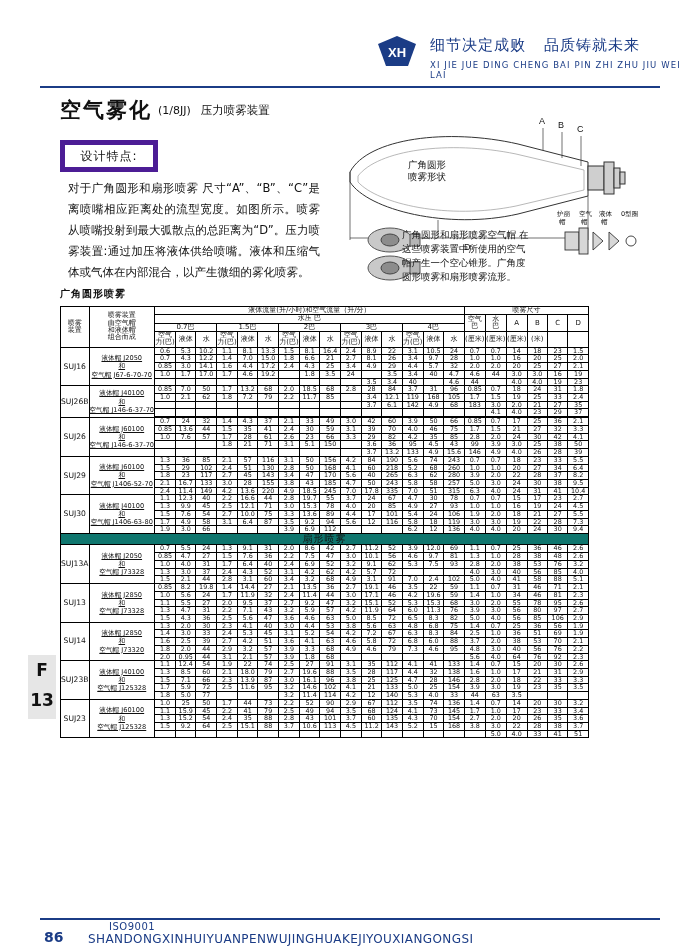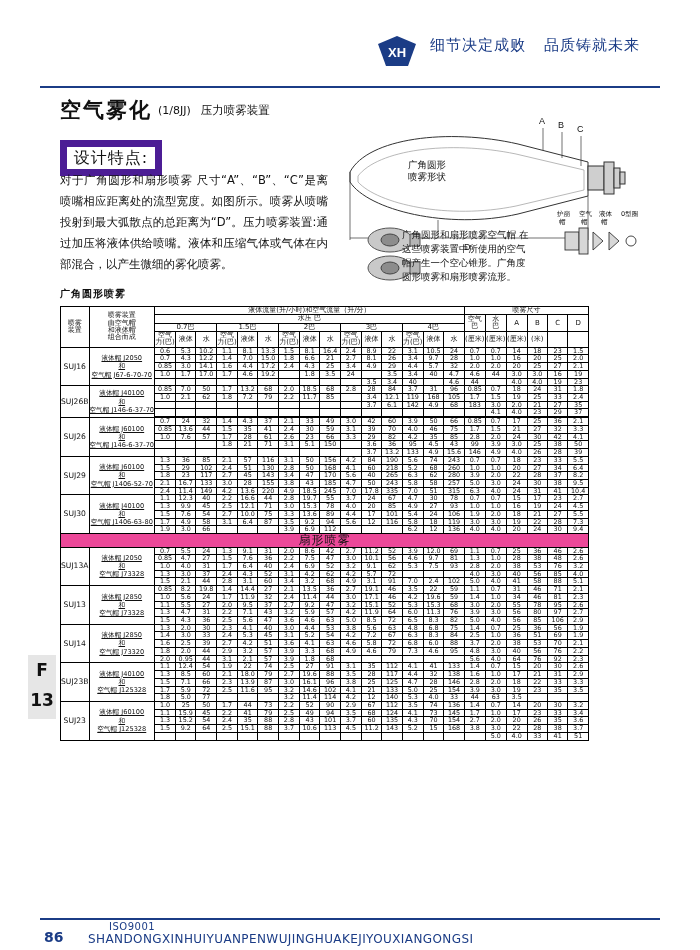--- a/index.html
+++ b/index.html
@@ -22,24 +22,24 @@
   .slogan span.sep{display:inline-block;width:18px;}
   .slogan-py{position:absolute;left:430px;top:60px;font-size:8.5px;color:#1b3c86;letter-spacing:1.1px;}
 
   
   .title-zone{position:absolute;left:60px;top:96px;}
   .title-main{font-size:21px;font-weight:bold;letter-spacing:2px;display:inline-block;vertical-align:middle;}
   .title-code{font-size:11px;display:inline-block;vertical-align:middle;margin-left:6px;}
   .title-sub{font-size:11.5px;display:inline-block;vertical-align:middle;margin-left:10px;}
 
   
-  .feat-box{position:absolute;left:60px;top:140px;width:88px;height:22px;border:7px solid #4c1d95;
-    font-size:16px;text-align:center;line-height:22px;letter-spacing:1px;}
+  .feat-box{position:absolute;left:60px;top:140px;width:88px;height:22px;border:5px solid #4c1d95;
+    font-size:12px;text-align:center;line-height:22px;letter-spacing:1px;}
   .feat-text{position:absolute;left:60px;top:170px;width:268px;font-size:11.5px;line-height:21px;text-align:justify;}
-  .feat-text p{margin:0;text-indent:0;}
+  .feat-text p{margin:8px;text-indent:0;}
 
   .sec-title{position:absolute;left:60px;top:287px;font-size:10px;font-weight:bold;letter-spacing:1px;}
 
   
   .illus{position:absolute;left:338px;top:110px;width:330px;height:170px;}
   .illus svg{display:block;}
   .illus-cap{position:absolute;left:402px;top:228px;width:130px;font-size:9.5px;line-height:14px;}
 
   
   .side-tab{position:absolute;left:28px;top:655px;width:28px;height:64px;background:#e6e6e6;
@@ -49,21 +49,21 @@
   
   .tbl-wrap{position:absolute;left:60px;top:306px;}
   table.main{border-collapse:collapse;font-size:6.4px;line-height:1.05;}
   table.main td,table.main th{border:0.5px solid #000;padding:0;text-align:center;vertical-align:middle;
      font-weight:normal;white-space:nowrap;}
   .hrow td{font-size:7px;padding:1px 0;}
   .vcol{width:26px;}
   .lbl{font-size:7.2px;}
   .nozname{font-size:7.6px;}
   .cfg{font-size:6.6px;line-height:1.25;text-decoration:underline;}
-  .bandrow td{background:#ec4899;font-size:12px;font-weight:bold;text-align:left;padding-left:4px;letter-spacing:1px;}
+  .bandrow td{background:#0f766e;font-size:10px;font-weight:bold;text-align:left;padding-left:4px;letter-spacing:1px;}
   .numcell{width:20px;}
 
   
   .footer-rule{position:absolute;left:40px;top:918px;width:620px;height:2px;background:#1b3c86;}
   .pageno{position:absolute;left:44px;top:922px;font-size:14px;font-weight:bold;color:#1b3c86;margin-top:7px;}
   .foot-iso{position:absolute;left:88px;top:921px;font-size:10px;color:#1b3c86;letter-spacing:.5px;margin-left:21px;}
   .foot-comp{position:absolute;left:88px;top:932px;font-size:12px;color:#1b3c86;letter-spacing:.4px;}
 </style>
 </head>
 <body>
@@ -73,20 +73,21 @@
   <div class="header">
     <div class="logo">
       <svg width="38" height="30" viewBox="0 0 38 30">
         <polygon points="19,0 38,8 30,30 8,30 0,8" fill="#1b3c86"></polygon>
         <text x="19" y="21" font-size="13" font-family="Liberation Sans, sans-serif" fill="#fff" text-anchor="middle" font-weight="bold">XH</text>
       </svg>
     </div>
     <div class="slogan">
       <span>细节决定成败</span><span class="sep"></span><span>品质铸就未来</span>
     </div>
+    <div class="slogan-py">XI JIE JUE DING CHENG BAI      PIN ZHI ZHU JIU WEI LAI</div>
     <div class="header-rule"></div>
   </div>
 
   <div class="title-zone">
     <span class="title-main">空气雾化</span><span class="title-code">(1/8JJ)</span><span class="title-sub">压力喷雾装置</span>
   </div>
 
   <div class="feat-box">设计特点:</div>
   <div class="feat-text">
     <p>对于广角圆形和扇形喷雾 尺寸“A”、“B”、“C”是离喷嘴相应距离处的流型宽度。如图所示。喷雾从喷嘴投射到最大弧散点的总距离为“D”。压力喷雾装置:通过加压将液体供给喷嘴。液体和压缩气体或气体在内部混合，以产生微细的雾化喷雾。</p>

